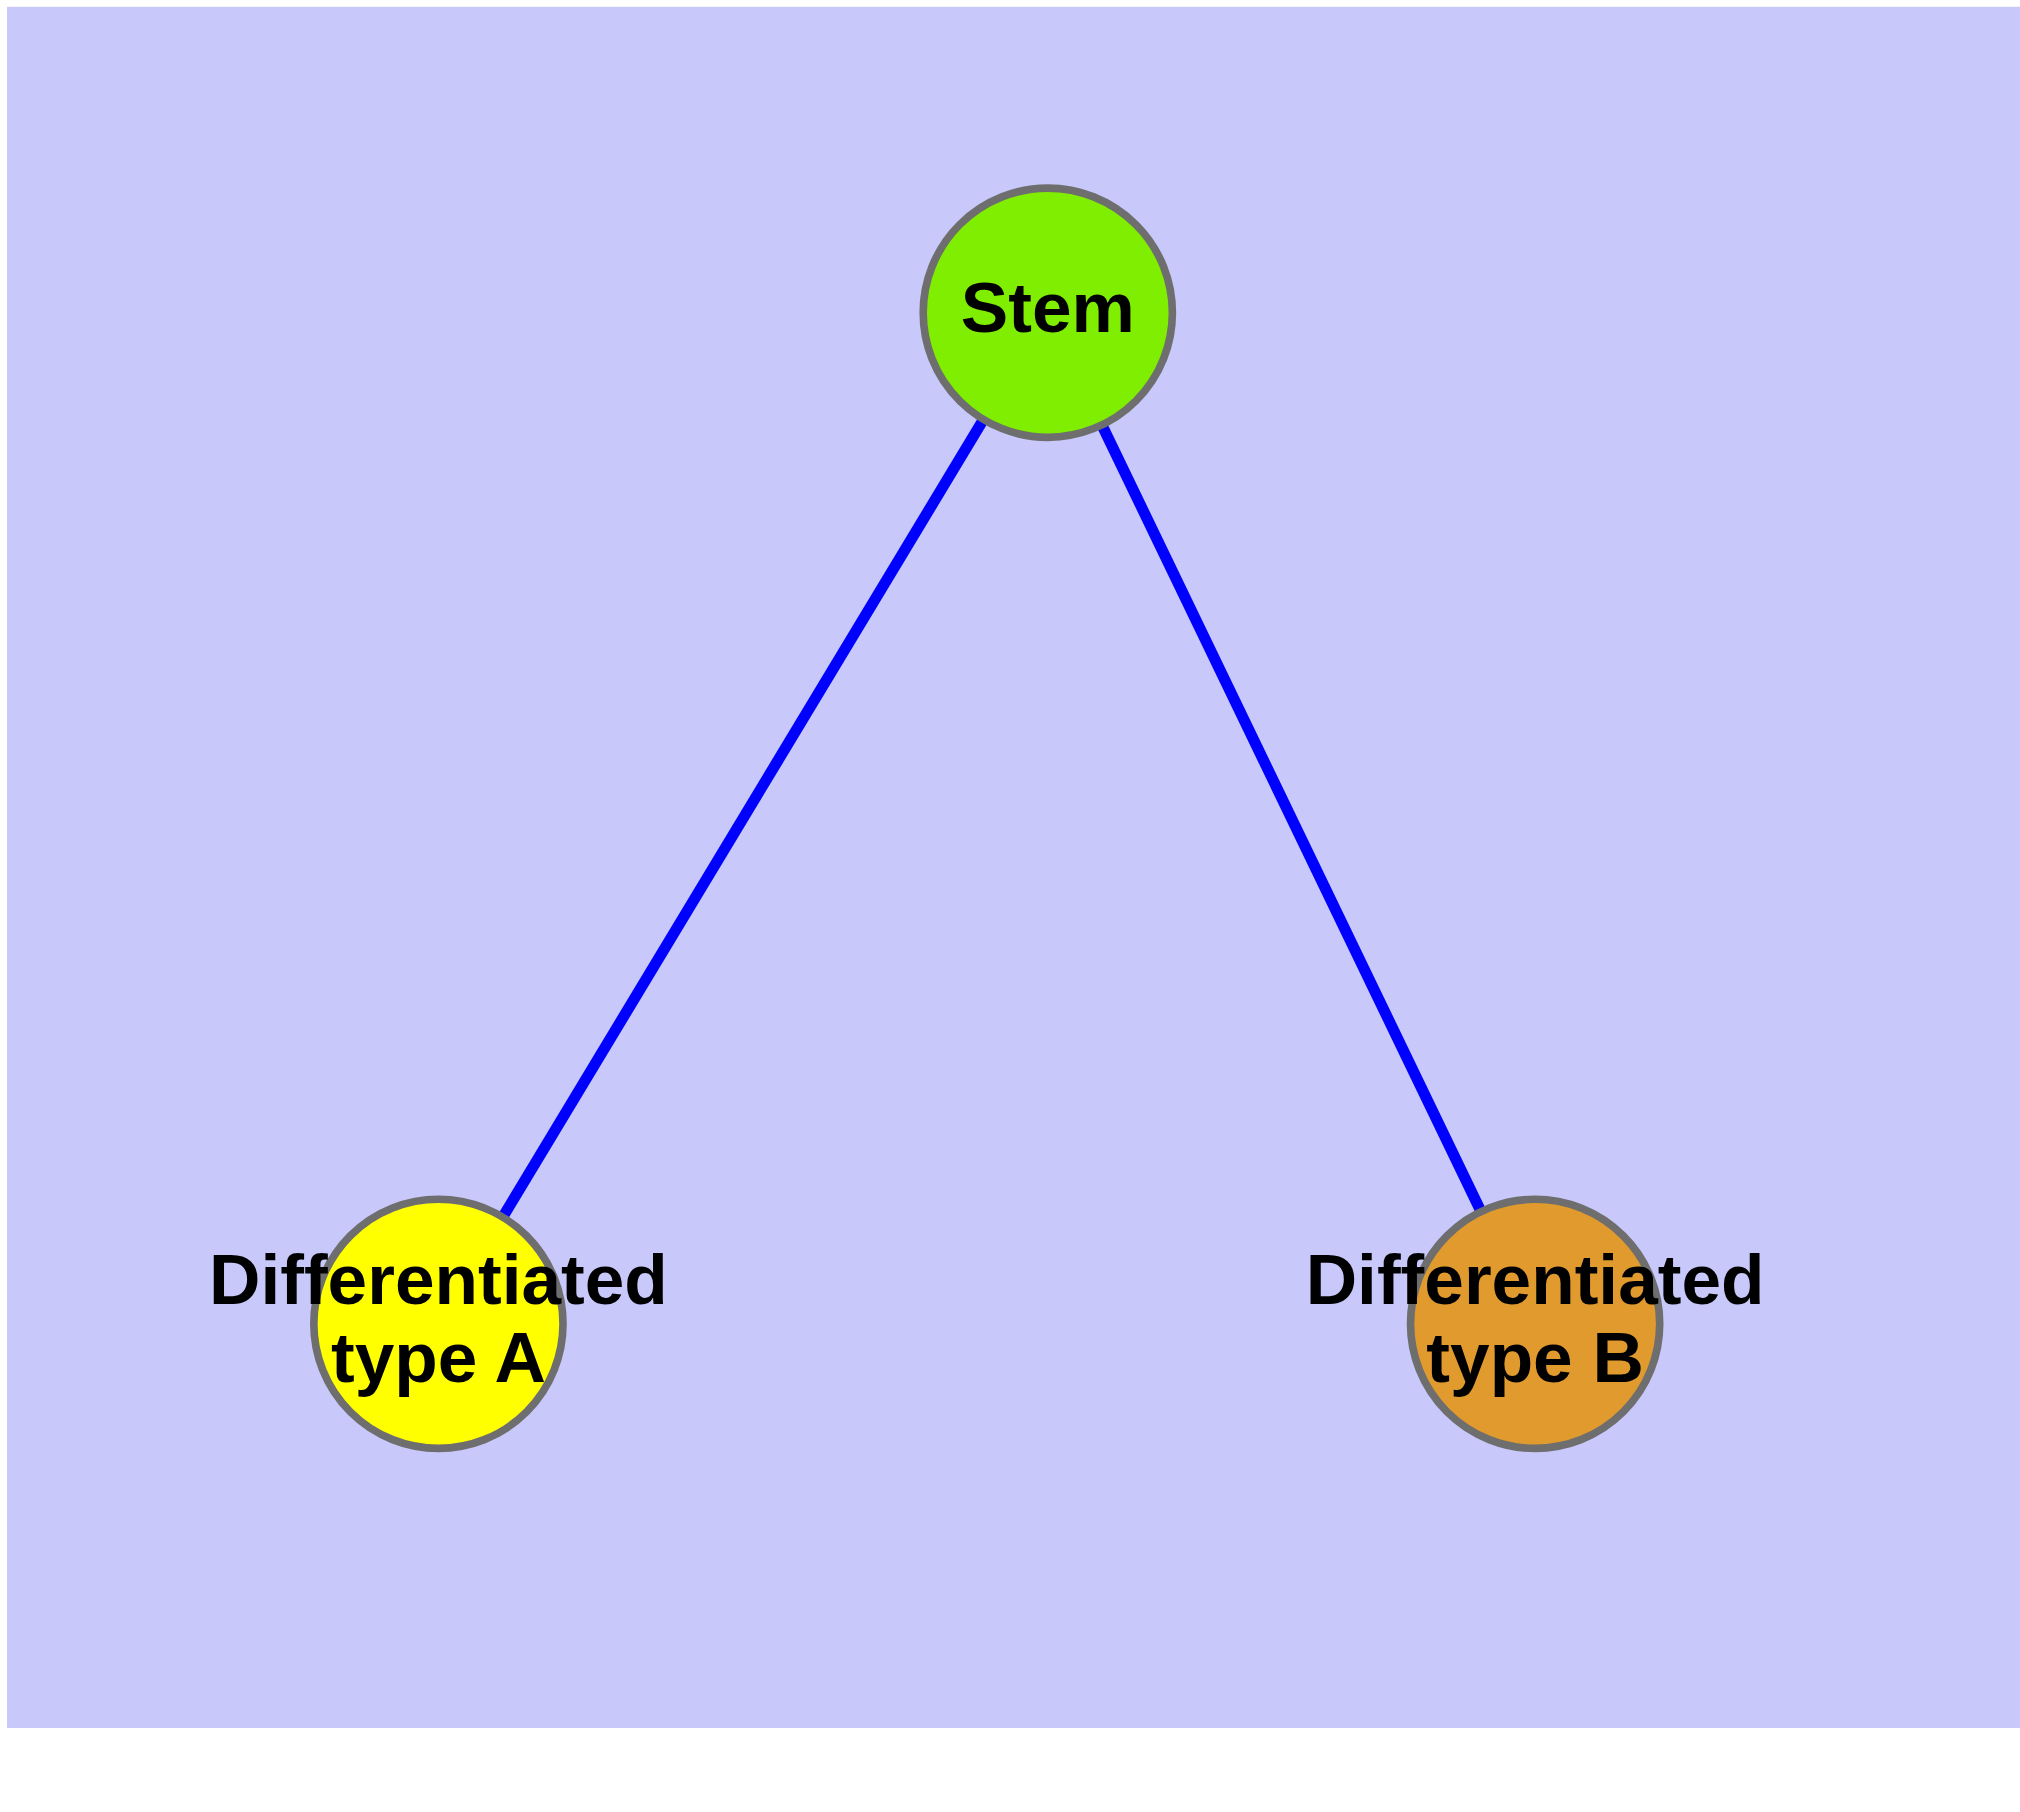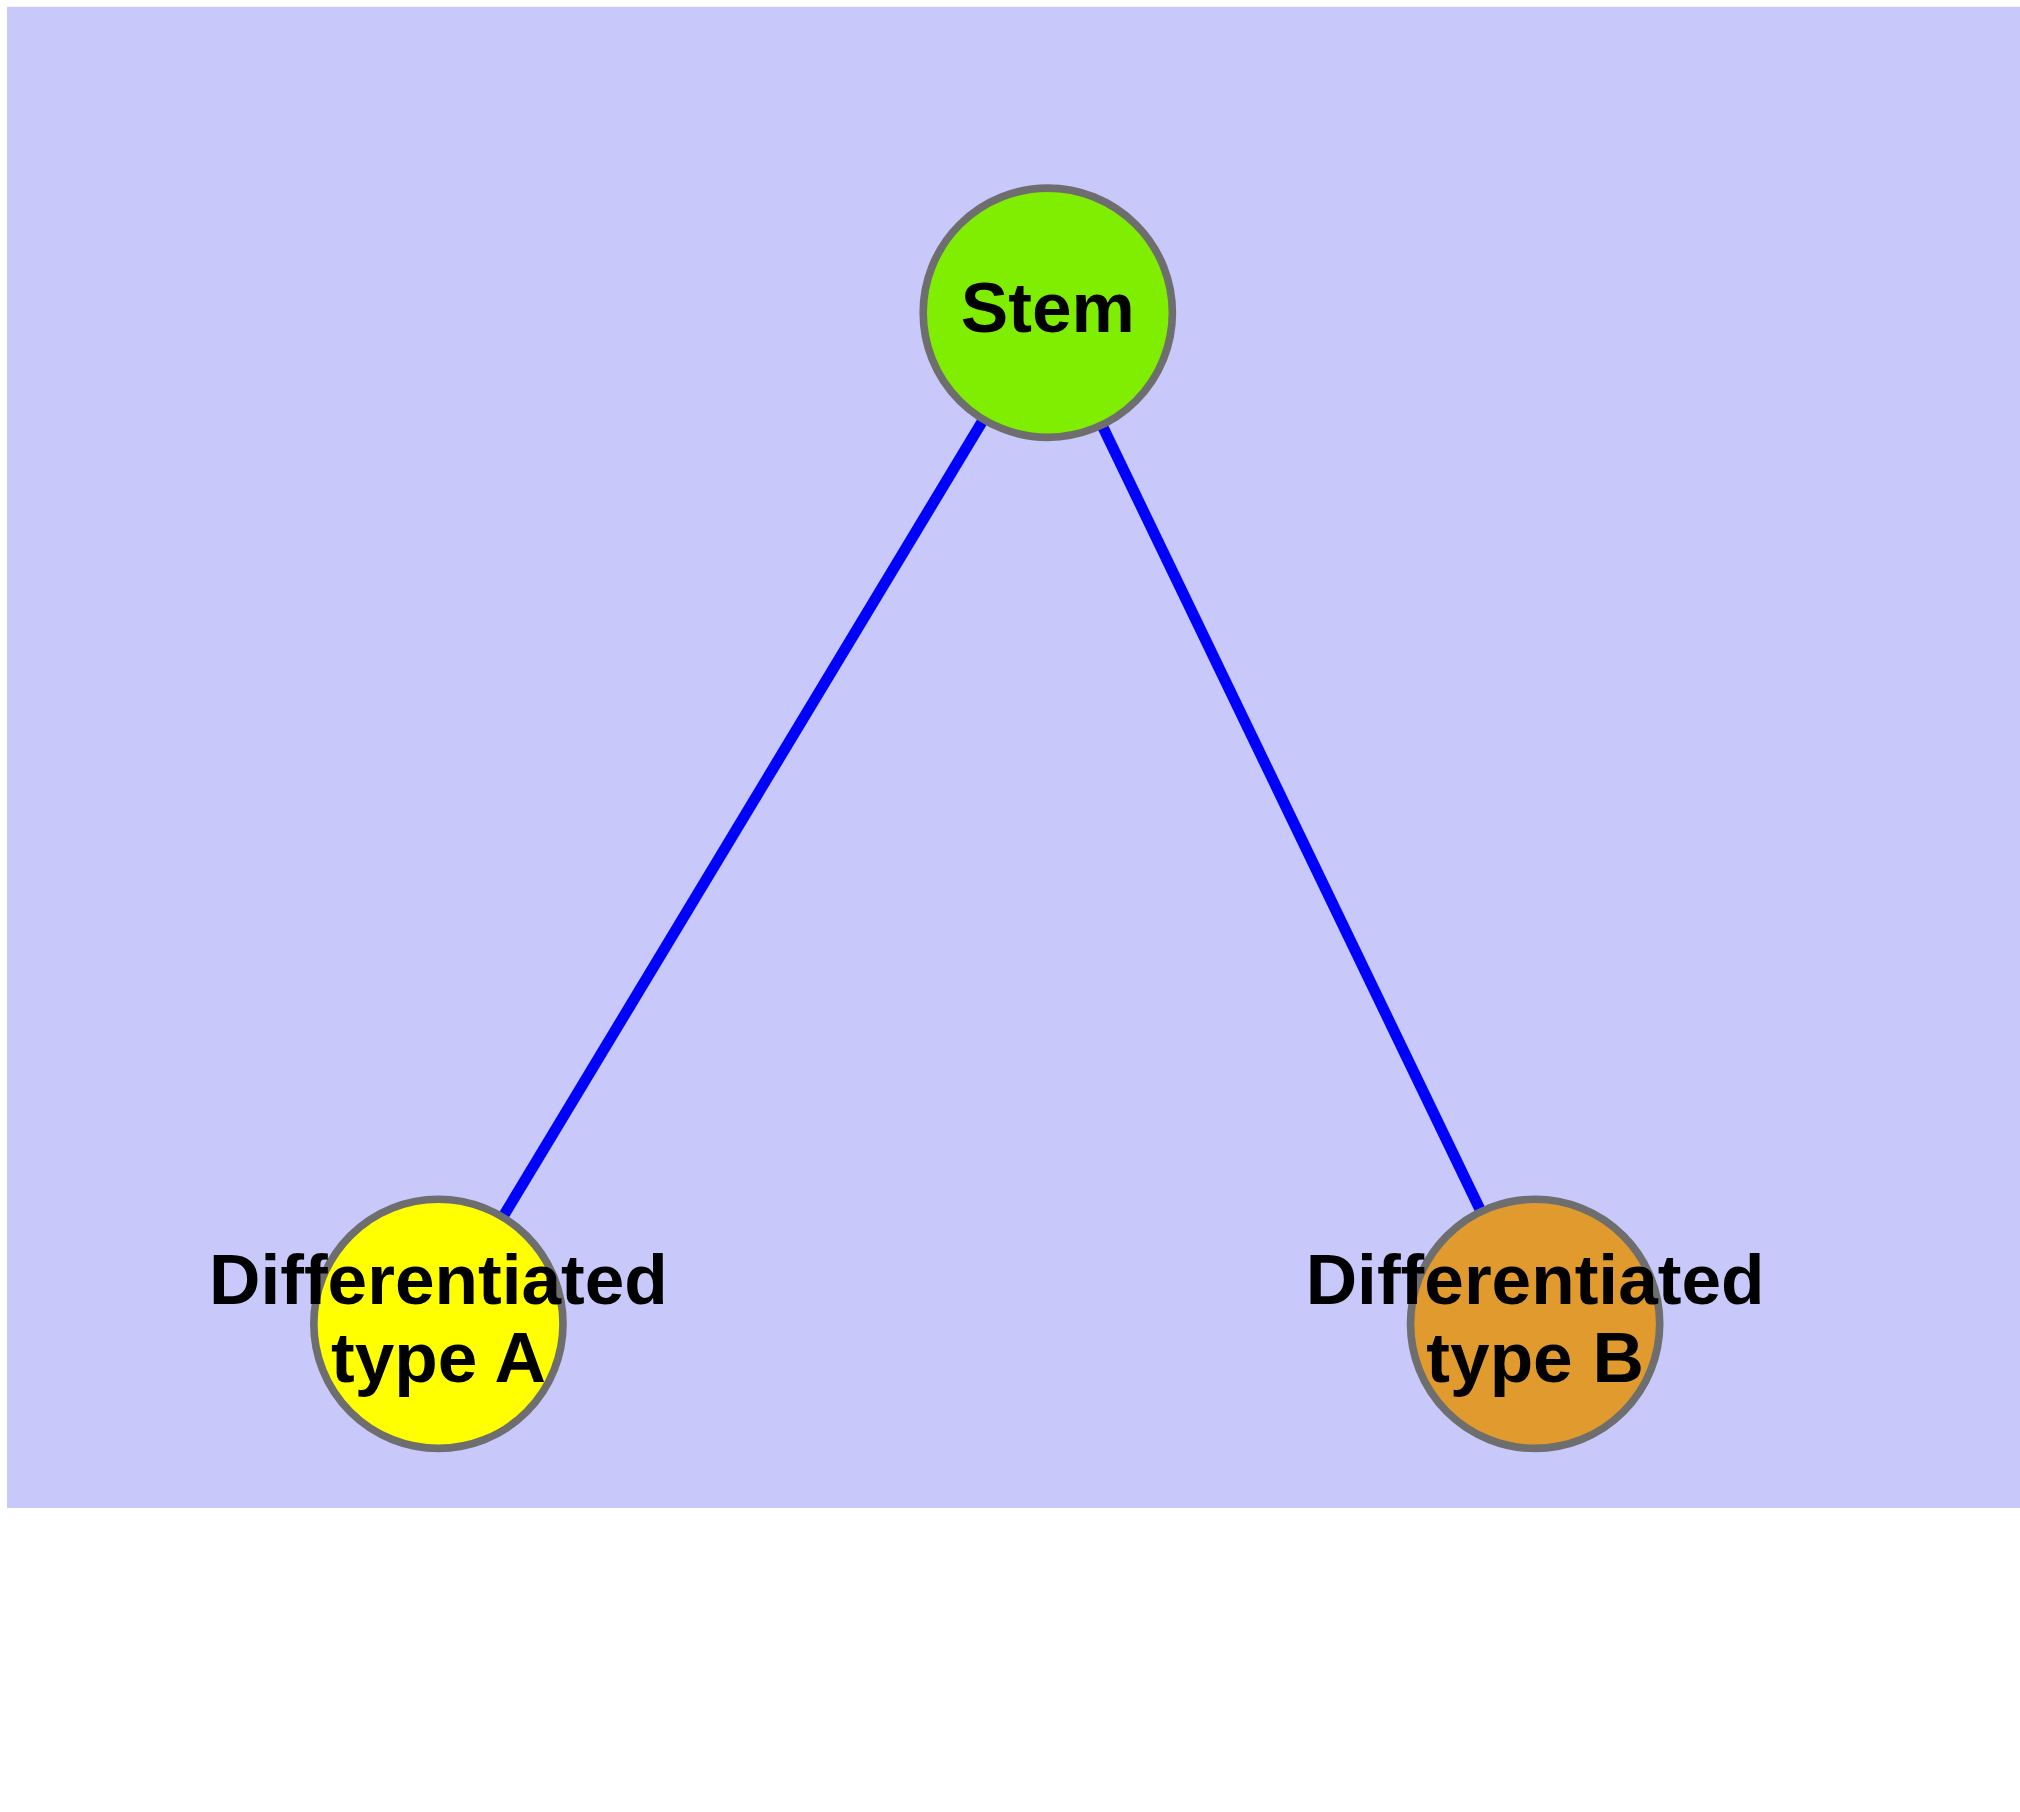--- a/index.html
+++ b/index.html
@@ -30,21 +30,21 @@
     font-family: "Liberation Sans", sans-serif;
     font-weight: bold;
     fill: #000000;
     text-anchor: middle;
     dominant-baseline: middle;
   }
 </style>
 </head>
 <body>
 
-<div id="canvas-wrap" style="width: 2021px; height: 1508px; background: rgb(255, 255, 255);">
+<div id="canvas-wrap" style="width: 2021px; height: 1728px; background: rgb(255, 255, 255);">
   <svg id="graph-svg" viewBox="0 0 2384 2138" xmlns="http://www.w3.org/2000/svg" style="width: 2021px; height: 1812px;">
 
     <rect id="bg-rect" x="8" y="8" width="2376" height="2130" fill="#C8C8FA"></rect>
 
     <g id="edge-layer">
         <line x1="1236" y1="369" x2="517" y2="1562" stroke="#0000FF" stroke-width="13" stroke-linecap="butt"></line>
         <line x1="1236" y1="369" x2="1811" y2="1562" stroke="#0000FF" stroke-width="13" stroke-linecap="butt"></line>
       </g>
     <g id="node-layer">
         <g>

